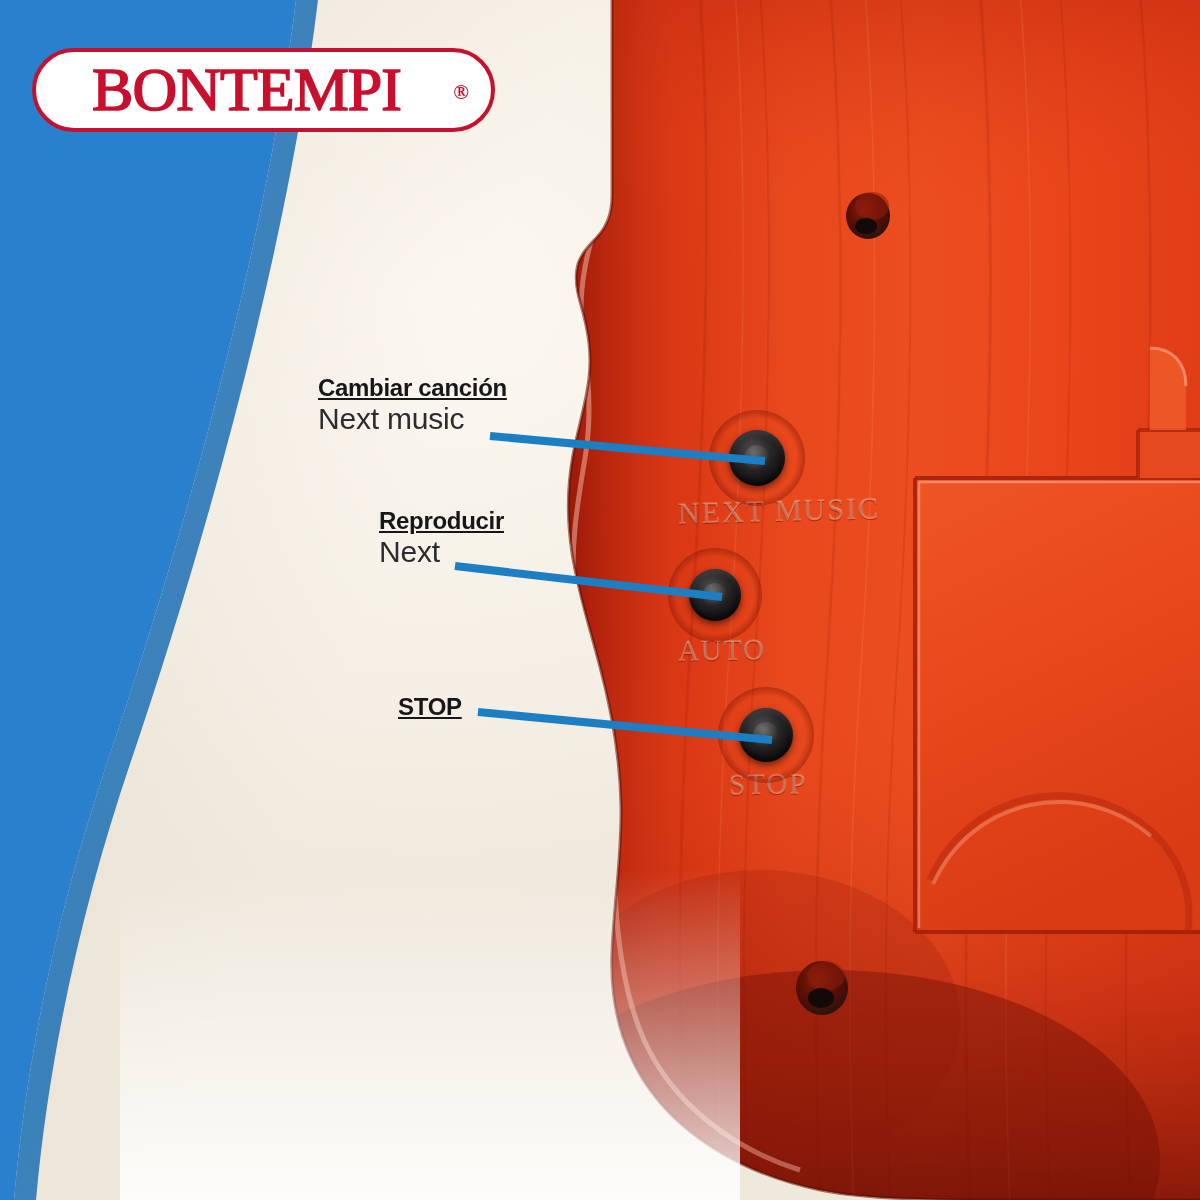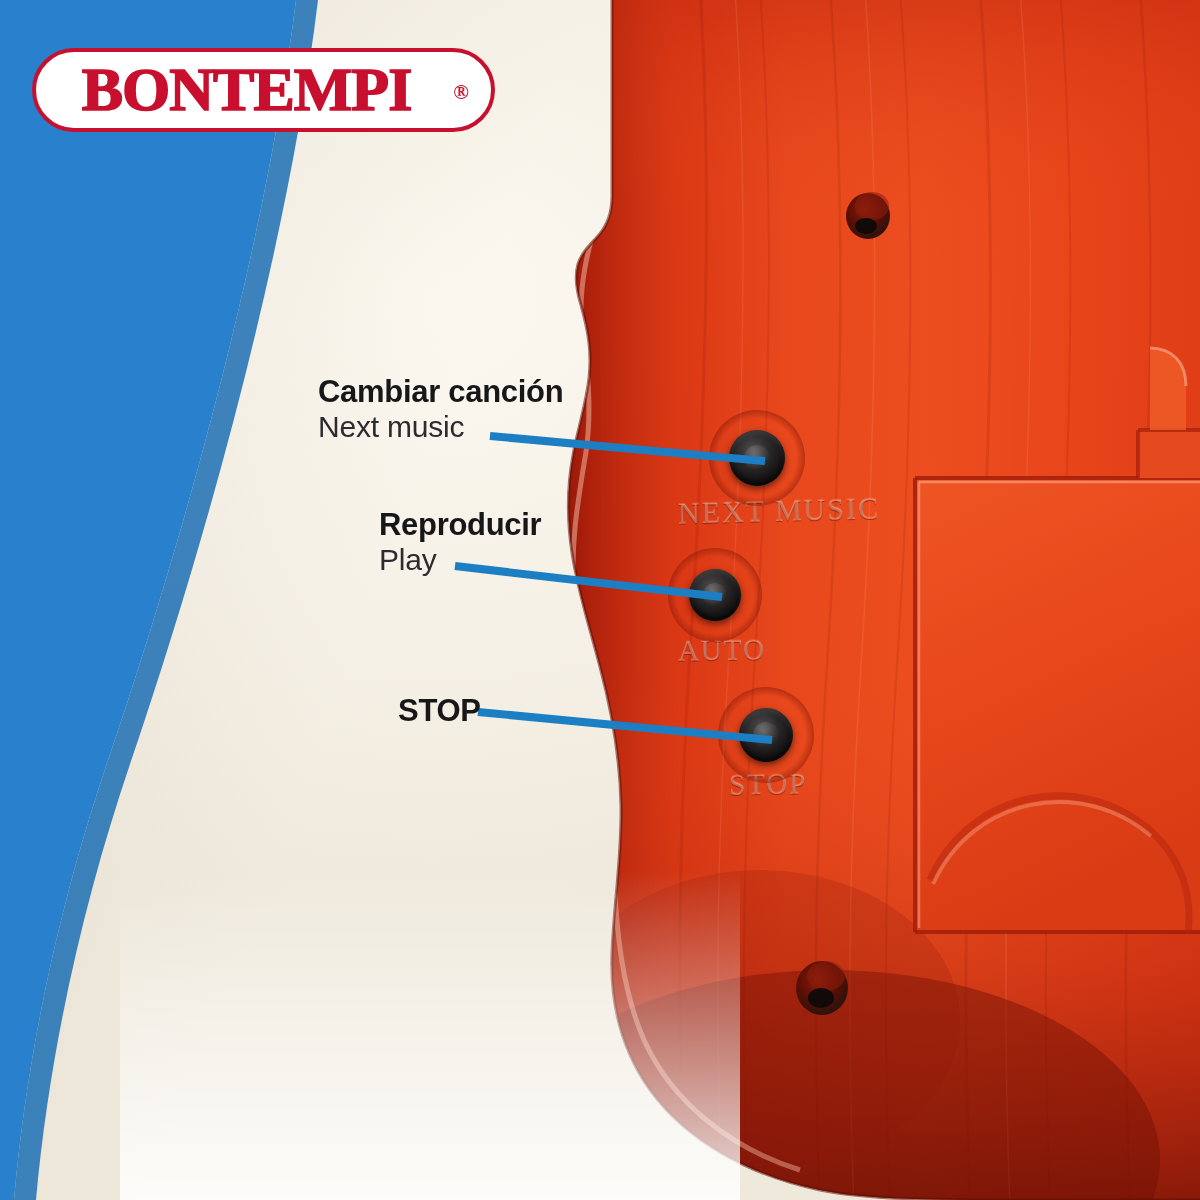--- a/index.html
+++ b/index.html
@@ -41,21 +41,21 @@
     border:4px solid #C8102E;
     border-radius:42px;
     box-sizing:border-box;
   }
   .logo-text{
     position:absolute;left:0;right:0;top:50%;
     transform:translateY(-52%);
     text-align:center;
     color:#C8102E;
     font-family:"Liberation Serif", serif;
-    font-weight:bold;
+    font-weight:normal;
     font-size:62px;
     letter-spacing:-1px;
     padding-right:34px;
     line-height:1;
     -webkit-text-stroke:1.6px #C8102E;
   }
   .logo-r{
     position:absolute;right:26px;top:50%;transform:translateY(-38%);
     color:#C8102E;font-family:"Liberation Serif", serif;
     font-size:21px;font-weight:bold;line-height:1;
@@ -95,25 +95,26 @@
     letter-spacing:2px;
     white-space:nowrap;
     pointer-events:none;
   }
 
   
   .callout{position:absolute;}
   .callout .title{
     font-family:"Liberation Sans", sans-serif;
     font-weight:bold;
-    font-size:31px;
+    font-size:24px;
     color:#17171a;
     letter-spacing:-.3px;
     line-height:1.12;
     white-space:nowrap;
+    text-decoration:underline;
   }
   .callout .sub{
     font-family:"Liberation Sans", sans-serif;
     font-weight:normal;
     font-size:30px;
     color:#2c2c30;
     letter-spacing:-.2px;
     line-height:1.15;
     white-space:nowrap;
   }
@@ -288,20 +289,20 @@
     <line x1="478" y1="712" x2="772" y2="740" stroke="#1C7FC4" stroke-width="8" stroke-linecap="butt"></line>
   </svg>
 
   <div class="callout" style="left:318px;top:375px;">
     <div class="title">Cambiar canción</div>
     <div class="sub">Next music</div>
   </div>
 
   <div class="callout" style="left:379px;top:508px;">
     <div class="title">Reproducir</div>
-    <div class="sub">Play</div>
+    <div class="sub">Next</div>
   </div>
 
   <div class="callout" style="left:398px;top:694px;">
     <div class="title">STOP</div>
   </div>
 
 </div>
 
 </body></html>

